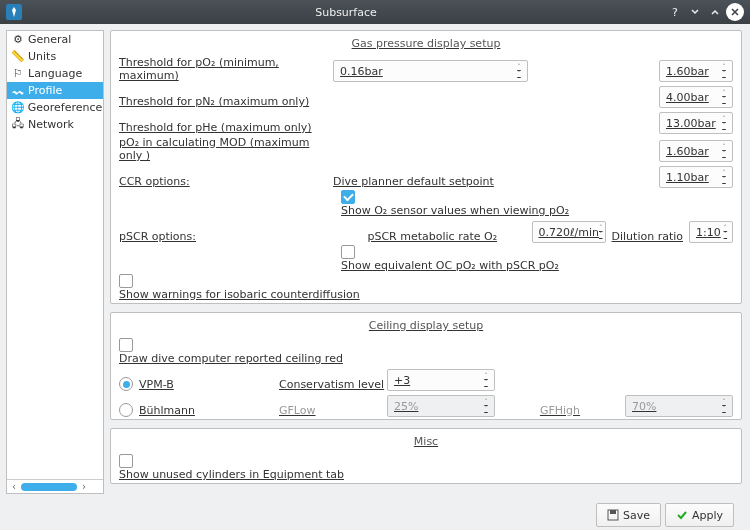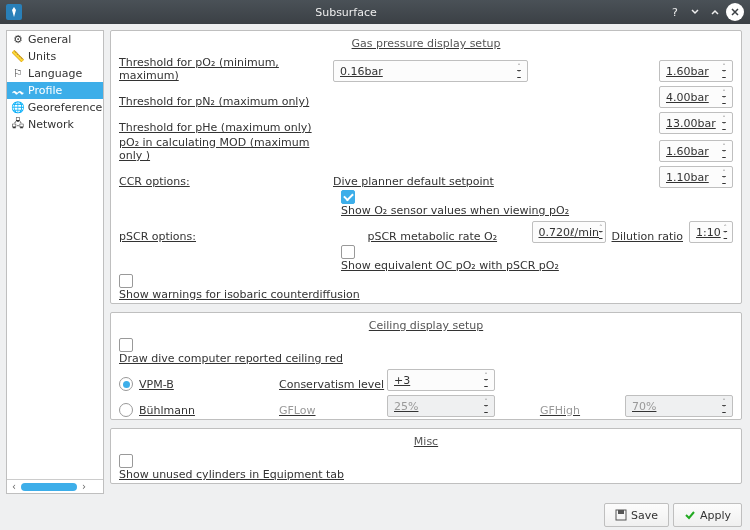--- a/index.html
+++ b/index.html
@@ -36,21 +36,21 @@
 .spin .val { flex: 1; text-align: left; }
 .spin .arrows { display: flex; flex-direction: column; width: 12px; }
 .spin .arrows span { font-size: 7px; line-height: 7px; color: #888; text-align: center; cursor: pointer; }
 .checkbox { width: 14px; height: 14px; border: 1px solid #999; border-radius: 2px; margin-right: 6px; display: flex; align-items: center; justify-content: center; cursor: pointer; flex-shrink: 0; }
 .checkbox.checked { background: #3daee9; border-color: #3daee9; }
 .checkbox.checked::after { content: ""; width: 7px; height: 4px; border-left: 2px solid #fff; border-bottom: 2px solid #fff; transform: rotate(-45deg); margin-top: -2px; }
 .radio { width: 14px; height: 14px; border: 1px solid #999; border-radius: 50%; margin-right: 6px; display: flex; align-items: center; justify-content: center; cursor: pointer; flex-shrink: 0; }
 .radio.checked::after { content: ""; width: 7px; height: 7px; background: #3daee9; border-radius: 50%; }
 .check-row { display: flex; align-items: flex-start; min-height: 20px; margin-bottom: 2px; flex-direction: column; }
 .indent { margin-left: 222px; }
-.footer { height: 30px; display: flex; justify-content: flex-end; align-items: center; padding: 0 8px; gap: 4px; }
+.footer { height: 30px; display: flex; justify-content: flex-end; align-items: center; padding: 0 16px; gap: 4px; }
 .btn { border: 1px solid #bfbfbf; border-radius: 2px; background: linear-gradient(#fcfcfc,#f0f0f0); height: 24px; padding: 0 10px; display: inline-flex; align-items: center; cursor: pointer; gap: 4px; }
 .btn .icon { width: 12px; height: 12px; display: flex; align-items: center; justify-content: center; }
 .spacer { flex: 1; }
 .disabled-lbl { color: #999; }
 </style>
 </head>
 <body>
 
 <div class="titlebar">
   <div class="app-icon">

